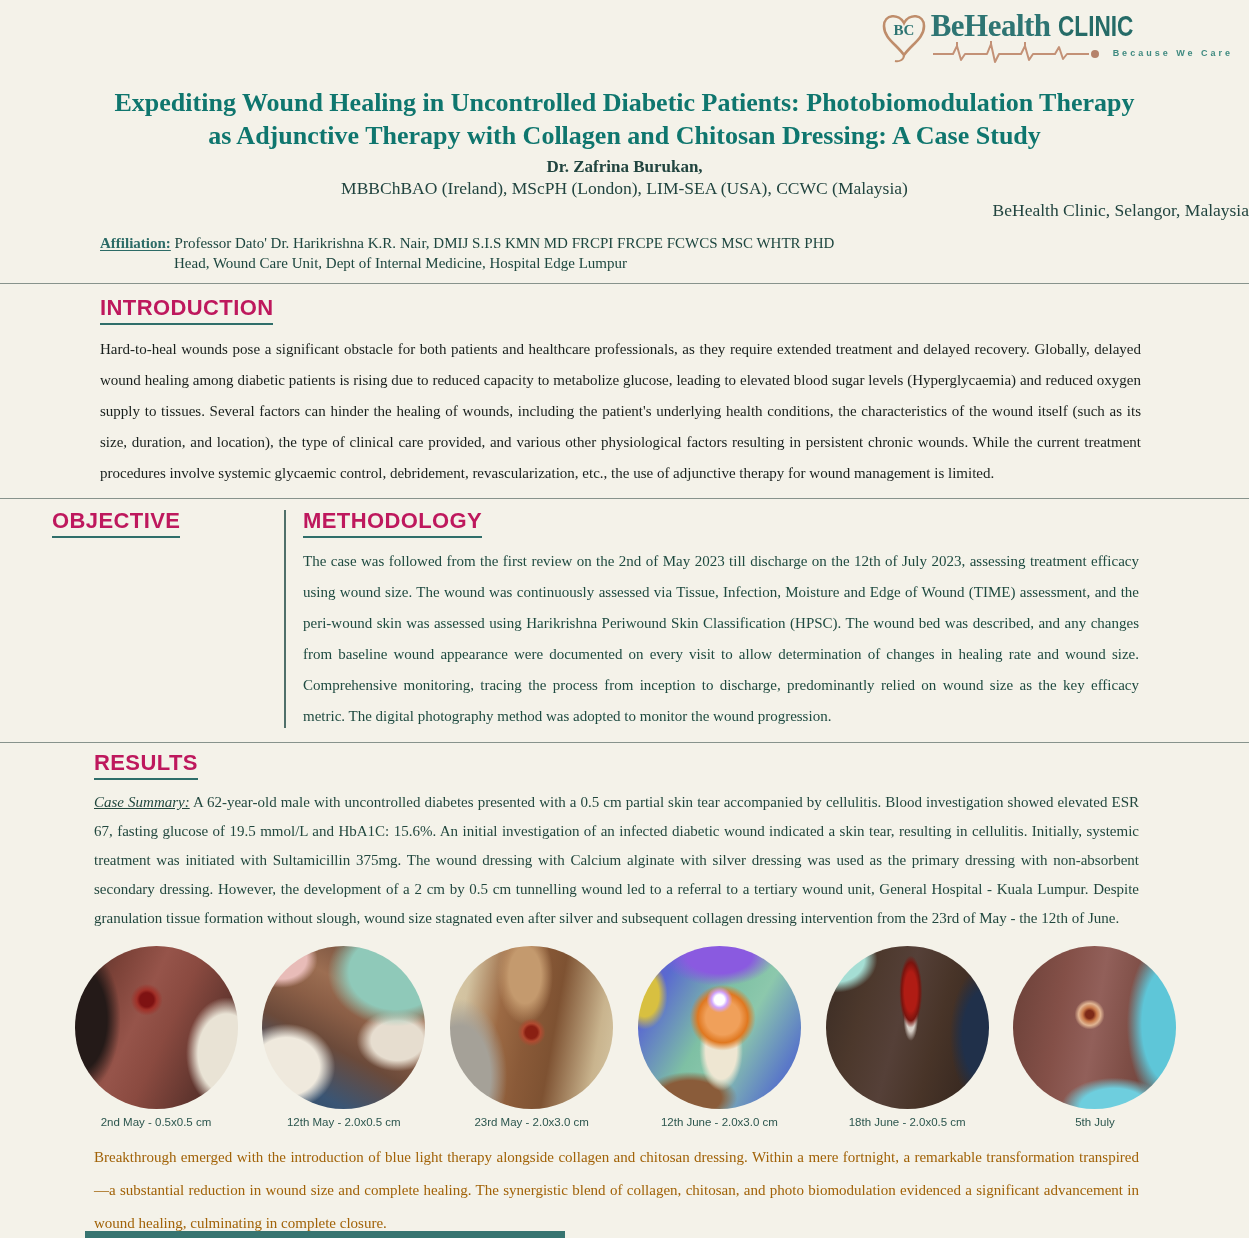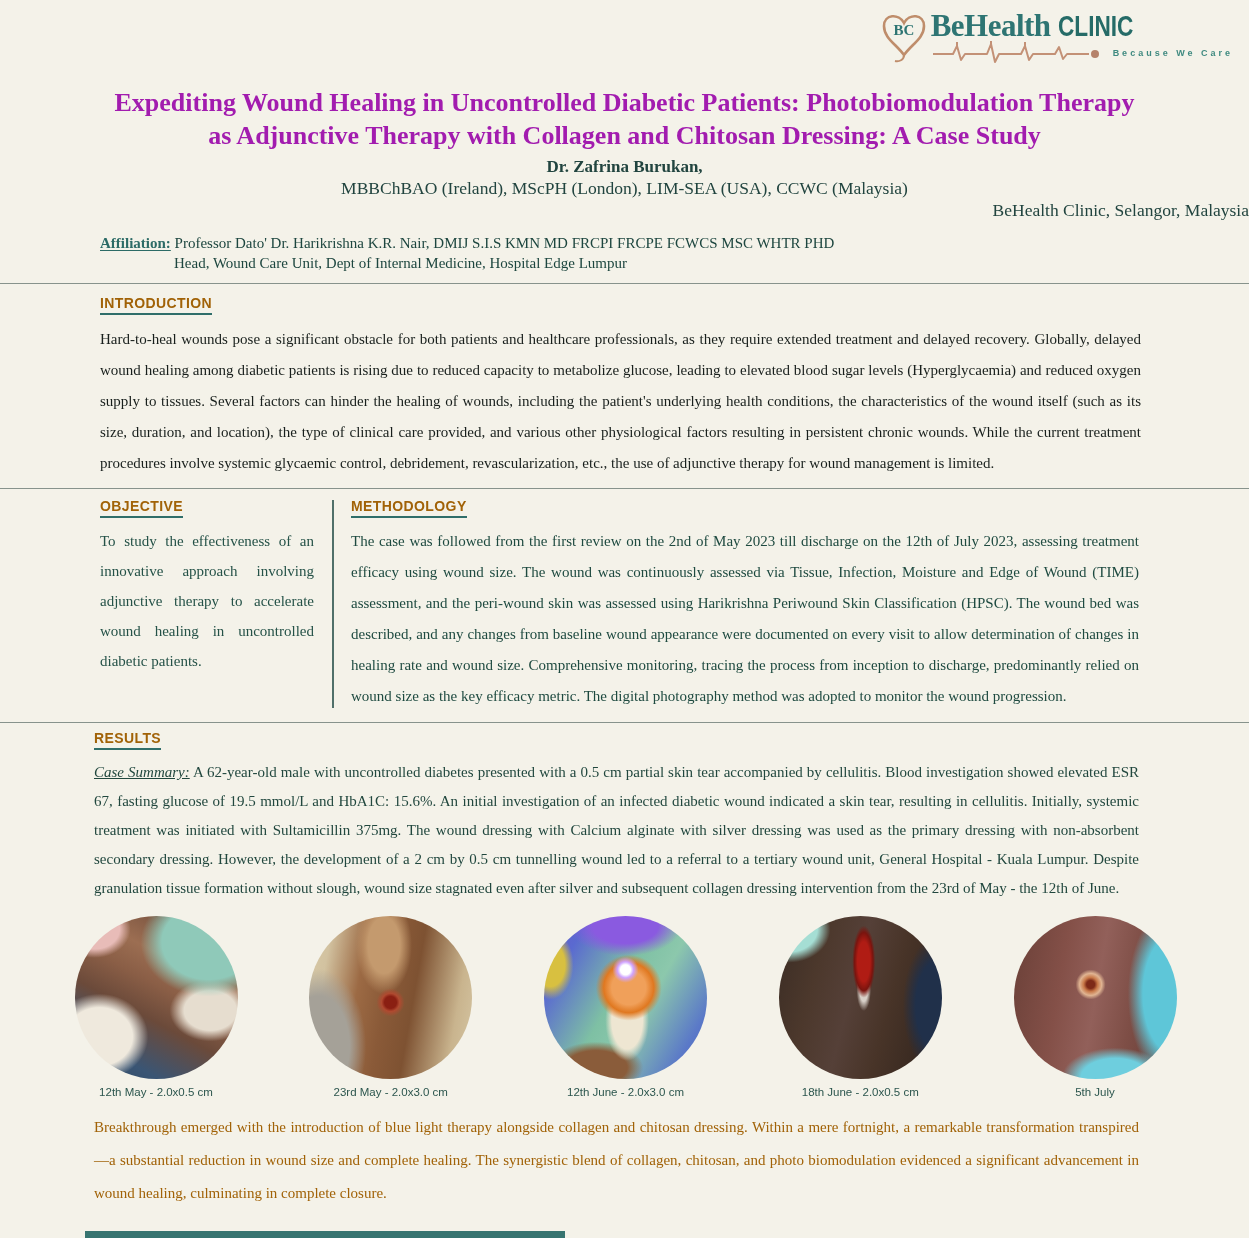--- a/index.html
+++ b/index.html
@@ -32,56 +32,56 @@
   .ecg-svg { width: 178px; height: 26px; }
   .tagline {
     font-family: "Liberation Sans", sans-serif;
     font-size: 9px; font-weight: bold; letter-spacing: 3px;
     color: #3f8a80; white-space: nowrap; margin-left: 4px;
   }
 
   
   .title-block {
     padding-top: 86px; text-align: center;
-    color: #a21caf; font-weight: bold; font-size: 26px; line-height: 33px;
+    color: #0f766e; font-weight: bold; font-size: 26px; line-height: 33px;
   }
   .author-line { text-align: center; margin-top: 5px; font-weight: bold; font-size: 17px; color: #21443f; }
   .cred-line { text-align: center; margin-top: 1px; font-size: 17.5px; color: #21443f; }
   .inst-line { text-align: right; margin-top: 1px; font-size: 17.5px; color: #21443f; }
 
   .affiliation { margin: 13px 0 0 100px; font-size: 15px; line-height: 19.5px; color: #1d463f; }
   .aff-label {
     font-weight: bold; color: #2c6b66;
     text-decoration: underline; text-underline-offset: 2px;
   }
   .aff-line2 { padding-left: 74px; }
 
   .rule { border: none; border-top: 1px solid #87938c; margin: 0; }
   .rule-1 { margin-top: 10px; }
 
   
   .sec-heading {
     font-family: "Liberation Sans", sans-serif;
-    font-weight: bold; font-size: 14px; color: #a16207;
+    font-weight: bold; font-size: 22px; color: #be185d;
     letter-spacing: 0.4px;
   }
   .sec-heading span {
     display: inline-block; border-bottom: 2px solid #2f6e6a; padding-bottom: 2px;
   }
 
   
   .section-intro { padding: 11px 108px 0 100px; }
   .intro-body {
     margin-top: 9px; font-size: 15px; line-height: 31px;
     text-align: justify; color: #181f1c;
   }
 
   
   .rule-2 { margin-top: 9px; }
-  .two-col { display: flex; padding: 9px 110px 0 100px; }
+  .two-col { display: flex; padding: 9px 110px 0 52px; }
   .col-objective { width: 214px; flex-shrink: 0; }
   .objective-body {
     margin-top: 8px; font-size: 15px; line-height: 30px;
     text-align: justify; color: #255248;
   }
   .col-divider { border-left: 2px solid #50706a; margin: 2px 17px 4px 18px; }
   .col-methodology { flex: 1; }
   .methodology-body {
     margin-top: 8px; font-size: 15px; line-height: 31px;
     text-align: justify; color: #1e4a40;
@@ -223,21 +223,20 @@
   <div class="intro-body">Hard-to-heal wounds pose a significant obstacle for both patients and healthcare professionals, as they require extended treatment and delayed recovery. Globally, delayed wound healing among diabetic patients is rising due to reduced capacity to metabolize glucose, leading to elevated blood sugar levels (Hyperglycaemia) and reduced oxygen supply to tissues. Several factors can hinder the healing of wounds, including the patient's underlying health conditions, the characteristics of the wound itself (such as its size, duration, and location), the type of clinical care provided, and various other physiological factors resulting in persistent chronic wounds. While the current treatment procedures involve systemic glycaemic control, debridement, revascularization, etc., the use of adjunctive therapy for wound management is limited.</div>
 </div>
 
 <hr class="rule rule-2">
 
 <div class="two-col">
   <div class="col-objective">
     <div class="sec-heading">
       <span>OBJECTIVE</span>
     </div>
-    <div class="objective-body">To study the effectiveness of an innovative approach involving adjunctive therapy to accelerate wound healing in uncontrolled diabetic patients.</div>
   </div>
   <div class="col-divider"></div>
   <div class="col-methodology">
     <div class="sec-heading">
       <span>METHODOLOGY</span>
     </div>
     <div class="methodology-body">The case was followed from the first review on the 2nd of May 2023 till discharge on the 12th of July 2023, assessing treatment efficacy using wound size. The wound was continuously assessed via Tissue, Infection, Moisture and Edge of Wound (TIME) assessment, and the peri-wound skin was assessed using Harikrishna Periwound Skin Classification (HPSC). The wound bed was described, and any changes from baseline wound appearance were documented on every visit to allow determination of changes in healing rate and wound size. Comprehensive monitoring, tracing the process from inception to discharge, predominantly relied on wound size as the key efficacy metric. The digital photography method was adopted to monitor the wound progression.</div>
   </div>
 </div>
 
@@ -248,20 +247,24 @@
     <span>RESULTS</span>
   </div>
   <div class="results-body">
     <span class="case-label">Case Summary:</span>
     <span>A 62-year-old male with uncontrolled diabetes presented with a 0.5 cm partial skin tear accompanied by cellulitis. Blood investigation showed elevated ESR 67, fasting glucose of 19.5 mmol/L and HbA1C: 15.6%. An initial investigation of an infected diabetic wound indicated a skin tear, resulting in cellulitis. Initially, systemic treatment was initiated with Sultamicillin 375mg. The wound dressing with Calcium alginate with silver dressing was used as the primary dressing with non-absorbent secondary dressing. However, the development of a 2 cm by 0.5 cm tunnelling wound led to a referral to a tertiary wound unit, General Hospital - Kuala Lumpur. Despite granulation tissue formation without slough, wound size stagnated even after silver and subsequent collagen dressing intervention from the 23rd of May - the 12th of June.</span>
   </div>
 </div>
 
 <div class="photos-row">
   <div class="photo-item">
+    <div class="photo-circle photo-1"></div>
+    <div class="photo-caption">2nd May - 0.5x0.5 cm</div>
+  </div>
+  <div class="photo-item">
     <div class="photo-circle photo-2"></div>
     <div class="photo-caption">12th May - 2.0x0.5 cm</div>
   </div>
   <div class="photo-item">
     <div class="photo-circle photo-3"></div>
     <div class="photo-caption">23rd May - 2.0x3.0 cm</div>
   </div>
   <div class="photo-item">
     <div class="photo-circle photo-4"></div>
     <div class="photo-caption">12th June - 2.0x3.0 cm</div>

